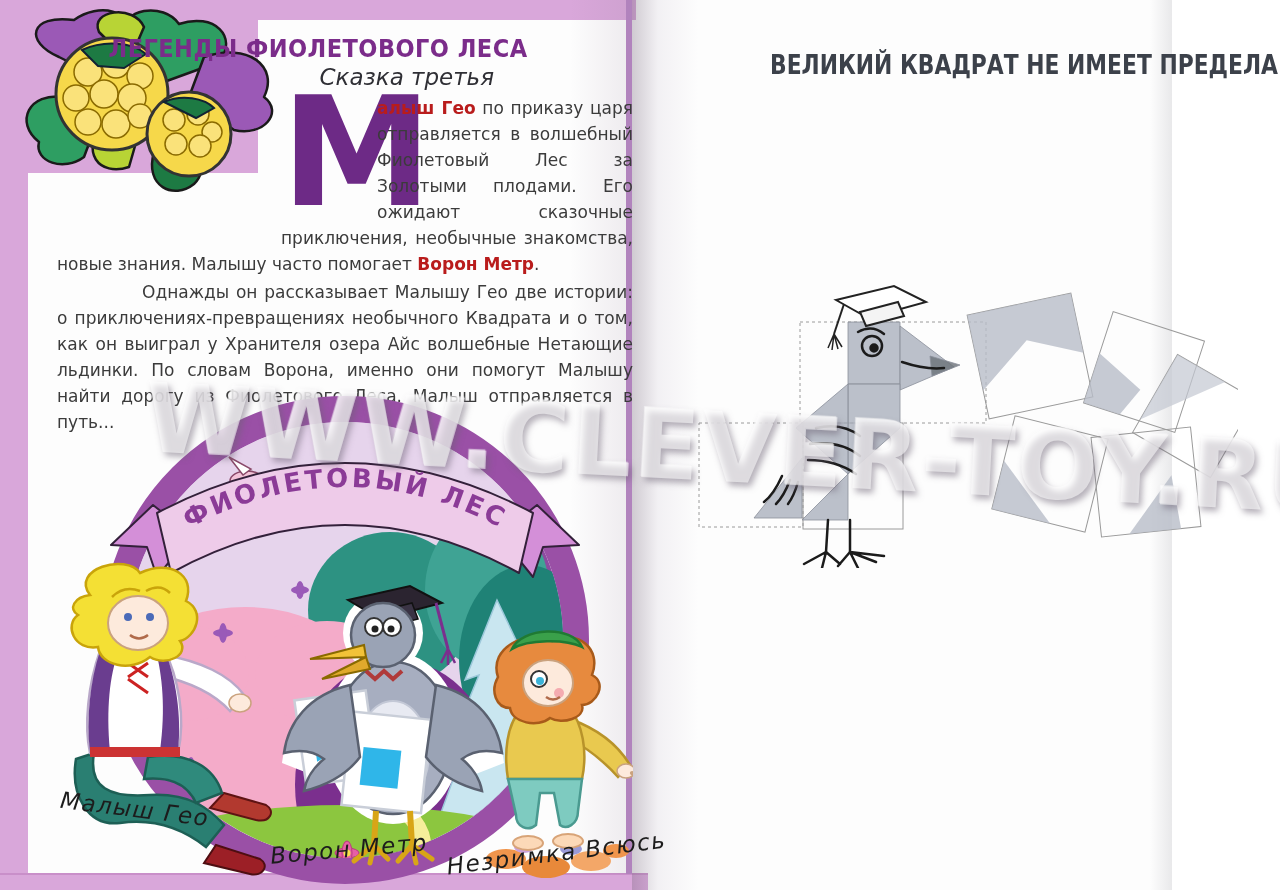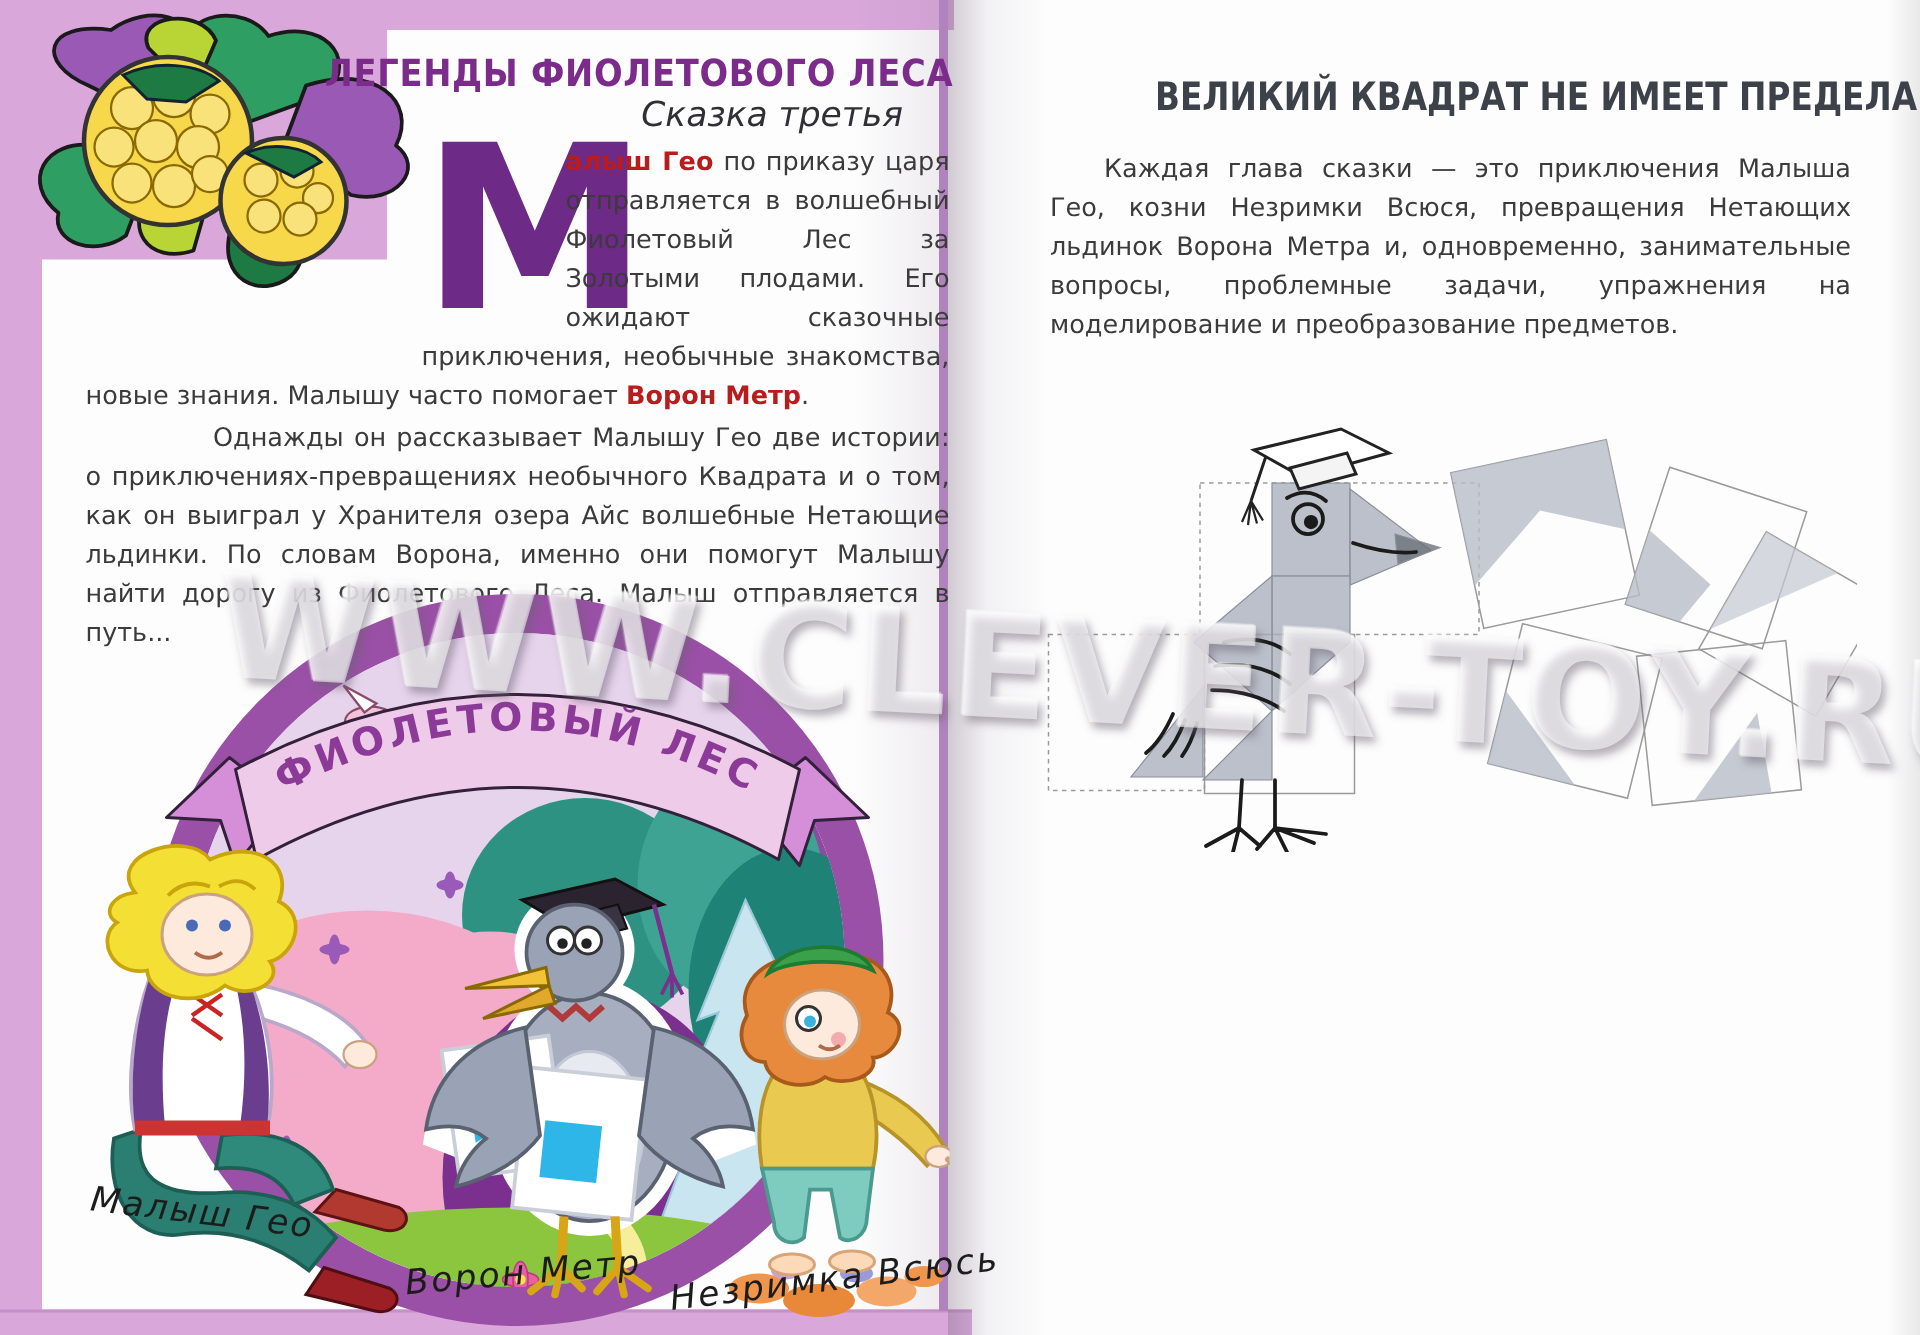--- a/index.html
+++ b/index.html
@@ -1,17 +1,17 @@
 <!DOCTYPE html>
 <html><head>
 <meta charset="utf-8">
 <style>
   html,body{margin:0;padding:0;}
   body{width:1280px;height:890px;background:#ffffff;font-family:"DejaVu Sans",sans-serif;overflow:hidden;}
-  #page{position:relative;width:1280px;height:890px;background:#fdfdfd;}
+  #page{position:relative;width:1172px;height:890px;background:#fdfdfd;}
 
   
   .lav{position:absolute;background:#d9a7da;}
   #frame-left{left:0;top:0;width:28px;height:890px;}
   #frame-top{left:0;top:0;width:636px;height:20px;}
   #frame-corner{left:0;top:0;width:258px;height:173px;}
   #frame-bottom{left:0;top:873px;width:648px;height:17px;border-top:2px solid #c98fc9;}
   #spine-line{position:absolute;left:626px;top:0;width:6px;height:874px;background:#b183bd;}
   #gutter{position:absolute;left:632px;top:0;width:74px;height:890px;
     background:linear-gradient(to right,rgba(120,105,125,.34),rgba(185,175,195,.16) 35%,rgba(255,255,255,0) 90%);}
@@ -285,21 +285,20 @@
     </g>
   </svg>
 
   <div class="caption" id="cap-boy">Малыш Гео</div>
   <div class="caption" id="cap-crow">Ворон Метр</div>
   <div class="caption" id="cap-girl">Незримка Всюсь</div>
 
   <div id="right-title">ВЕЛИКИЙ КВАДРАТ НЕ ИМЕЕТ ПРЕДЕЛА</div>
 
   <div class="rp" id="right-block1">
-    <p>Каждая глава сказки — это приключения Малыша Гео, козни Незримки Всюся, превращения Нетающих льдинок Ворона Метра и, одновременно, занимательные вопросы, проблемные задачи, упражнения на моделирование и преобразование предметов.</p>
   </div>
 
   <svg id="tangram-svg" class="ill" width="540" height="300" viewBox="0 0 540 300">
     <g fill="none" stroke="#9a9a9a" stroke-width="1">
       <rect x="102" y="54" width="186" height="101" stroke-dasharray="3,3"></rect>
       <rect x="1" y="155" width="104" height="104" stroke-dasharray="3,3"></rect>
       <rect x="105" y="155" width="100" height="106"></rect>
     </g>
     <g fill="#aab0bd" fill-opacity=".8" stroke="#8a8f9a" stroke-width=".8">
       <polygon points="150,54 202,54 202,116 150,116"></polygon>

